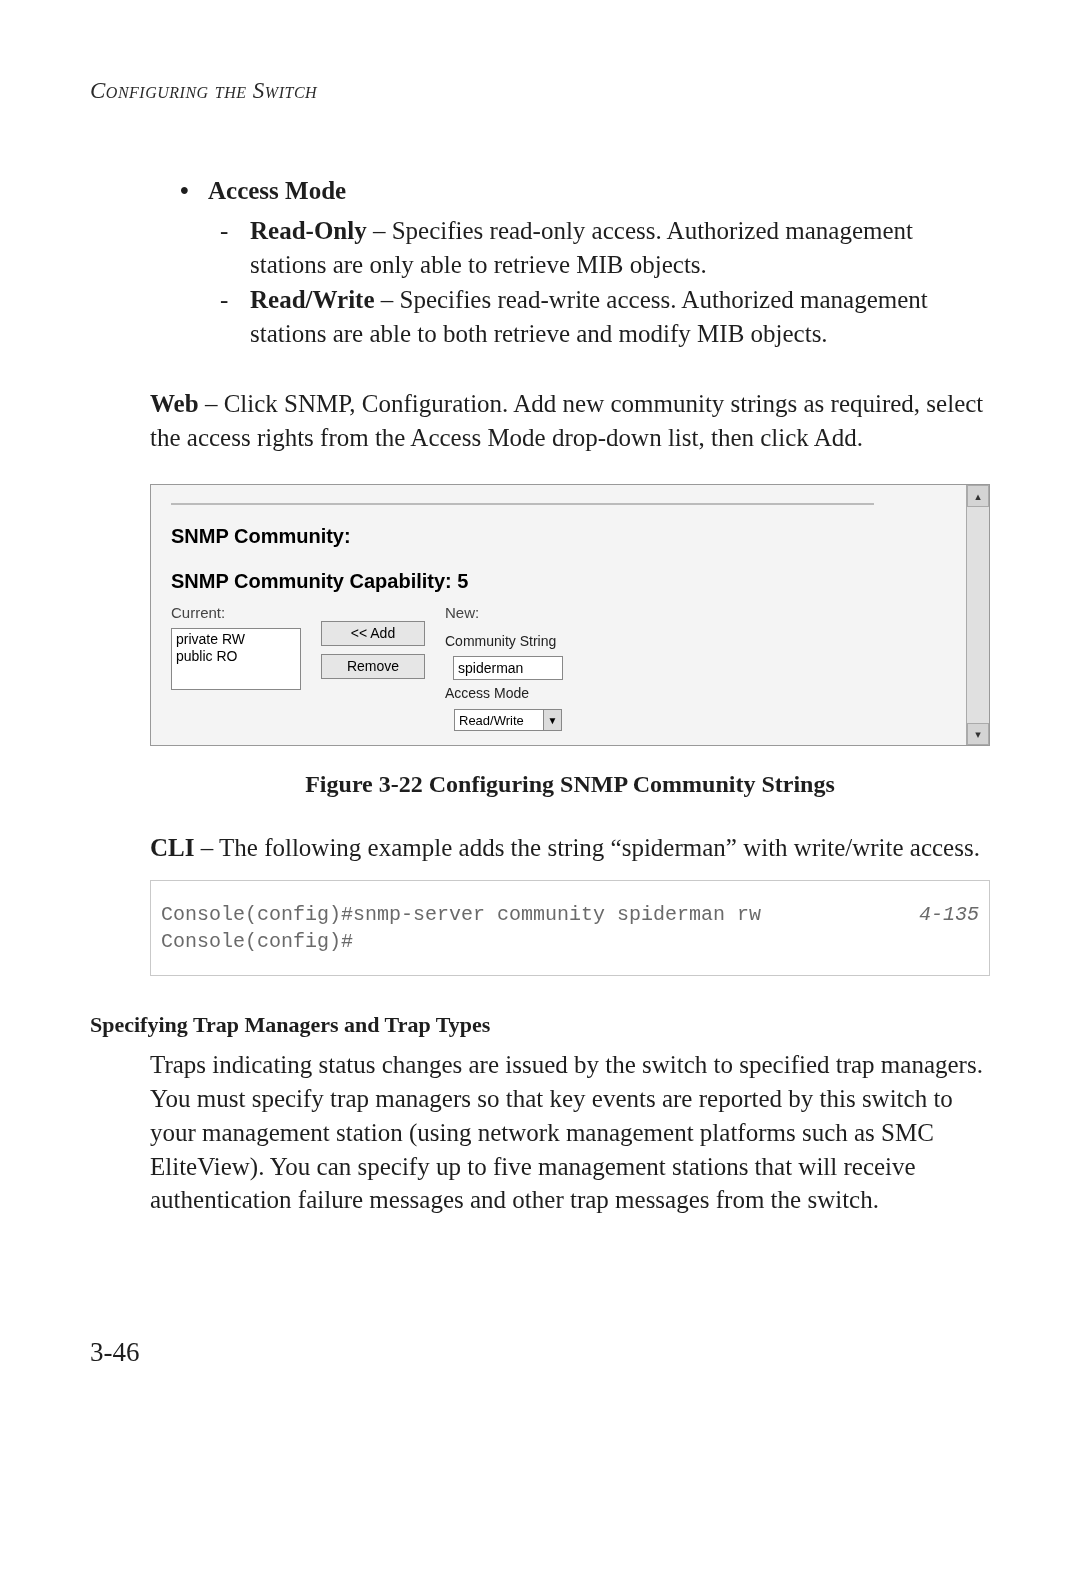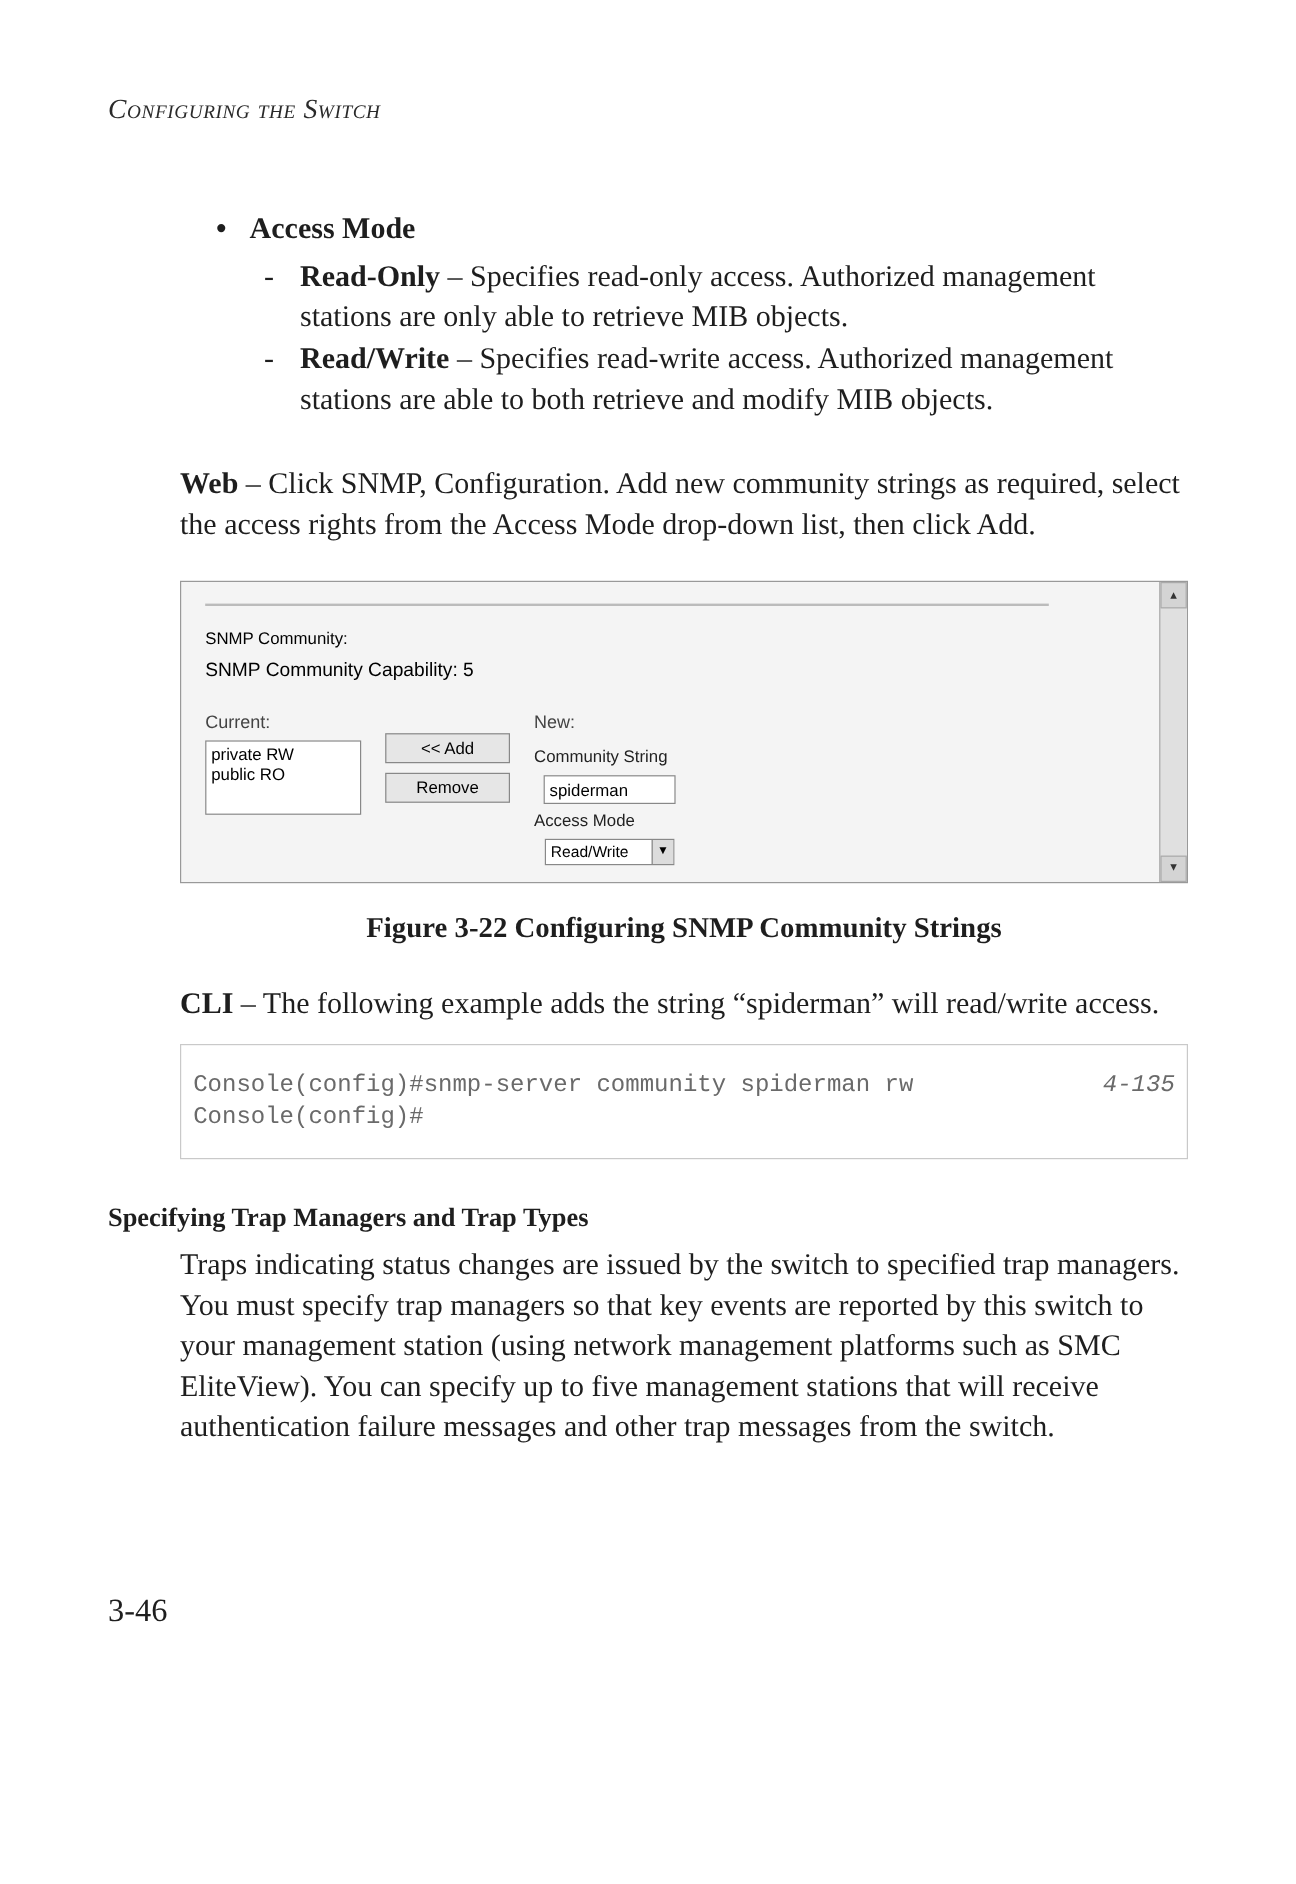--- a/index.html
+++ b/index.html
@@ -73,28 +73,28 @@
     font-weight: bold;
     margin-bottom: 8px;
   }
   .ui-hr {
     border: none;
     border-top: 2px solid #bbb;
     margin: 0 0 18px 0;
     width: 86%;
   }
   .ui-subtitle {
-    font-weight: normal;
-    font-size: 14px;
-    margin-bottom: 6px;
+    font-weight: bold;
+    font-size: 20px;
+    margin-bottom: 18px;
   }
   .ui-cap {
-    font-weight: normal;
-    font-size: 16px;
-    margin-bottom: 23px;
+    font-weight: bold;
+    font-size: 20px;
+    margin-bottom: 8px;
   }
   .ui-cols {
     display: flex;
     gap: 20px;
     align-items: flex-start;
     font-size: 15px;
   }
   .col-current {
     display: flex;
     flex-direction: column;
@@ -299,21 +299,21 @@
               </span>
             </div>
           </div>
         </div>
       </div>
     </div>
 
     <div class="caption">Figure 3-22  Configuring SNMP Community Strings</div>
 
     <p class="para" style="margin-top:0">
-      <span class="bold">CLI</span><span> – The following example adds the string “spiderman” will read/write access.</span>
+      <span class="bold">CLI</span><span> – The following example adds the string “spiderman” with write/write access.</span>
     </p>
 
     <div class="cli-box">
       <span class="cli-left">Console(config)#snmp-server community spiderman rw
 Console(config)#</span>
       <span class="cli-right">4-135</span>
     </div>
 
   </div>
 

